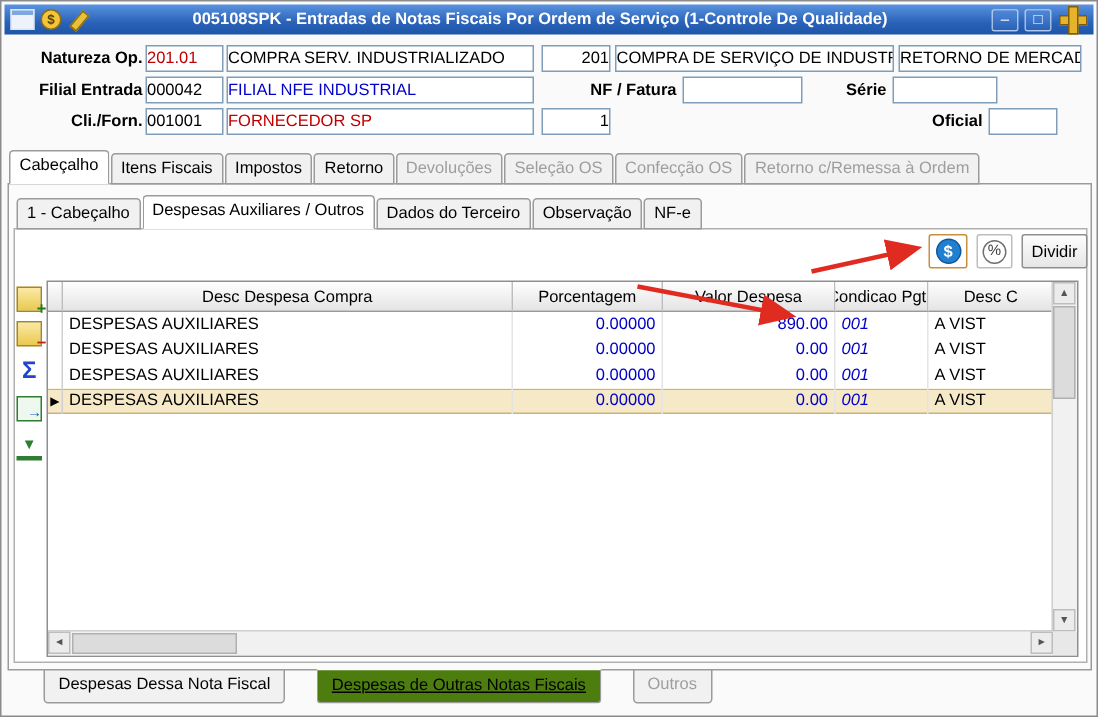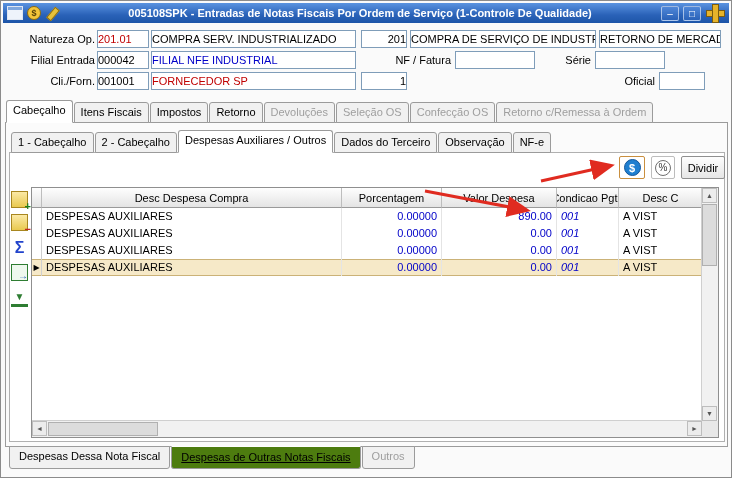--- a/index.html
+++ b/index.html
@@ -16,21 +16,21 @@
   .win-ico::before{content:"";position:absolute;left:0;top:0;right:0;height:3px;background:#7fa7dd;}
   .money-ico{width:14px;height:14px;border-radius:50%;background:#f3c53a;border:1px solid #8a6a12;color:#5a4408;
     font-size:9px;font-weight:bold;display:flex;align-items:center;justify-content:center;box-sizing:border-box;}
   .wrench-ico{width:14px;height:14px;position:relative;}
   .wrench-ico::before{content:"";position:absolute;left:5px;top:1px;width:4px;height:12px;background:#e6c23a;border:1px solid #8a6a12;transform:rotate(40deg);}
   .gold-plus{position:relative;width:20px;height:18px;}
   .gold-plus .h{position:absolute;left:1px;top:6px;width:17px;height:5px;background:#e6b32a;border:1px solid #7a5c10;}
   .gold-plus .v{position:absolute;left:7px;top:0;width:5px;height:17px;background:#e6b32a;border:1px solid #7a5c10;}
 
   
-  .lbl{position:absolute;height:18px;line-height:18px;font-size:11px;font-weight:normal;color:#000;text-align:right;white-space:nowrap;}
+  .lbl{position:absolute;height:18px;line-height:18px;font-size:11px;font-weight:bold;color:#000;text-align:right;white-space:nowrap;}
   .fld{position:absolute;height:18px;background:#fff;border:1px solid #7f9db9;font-size:11px;line-height:16px;
     padding:0 0;box-sizing:border-box;white-space:nowrap;overflow:hidden;color:#000;}
   .fld.red{color:#c00000}.fld.blue{color:#0000c8}.fld.right{text-align:right}
 
   
   .tabs-main{position:absolute;left:5px;top:100px;height:22px;display:flex;align-items:flex-end;gap:1px;z-index:5;}
   .tabs-sub{position:absolute;left:10px;top:129px;height:23px;display:flex;align-items:flex-end;gap:1px;z-index:6;}
   .tab{font-size:11px;line-height:13px;padding:3px 6px;background:#f1f1f1;border:1px solid #9b9b9b;border-bottom:1px solid #9b9b9b;
     border-radius:3px 3px 0 0;color:#000;white-space:nowrap;cursor:default;}
   .tab.active{background:#fff;border-bottom:1px solid #fff;padding-bottom:5px;margin-top:32px;}
@@ -78,21 +78,21 @@
   .hsb{position:absolute;left:0;right:16px;bottom:0;height:16px;background:#f1f1f1;border-top:1px solid #cfcfcf;}
   .sbtn{position:absolute;width:15px;height:15px;background:#ececec;border:1px solid #bdbdbd;box-sizing:border-box;
     font-size:7px;color:#555;display:flex;align-items:center;justify-content:center;cursor:default;}
   .vthumb{position:absolute;top:16px;left:0;width:15px;height:62px;background:#dcdcdc;border:1px solid #b0b0b0;box-sizing:border-box;}
   .hthumb{position:absolute;left:16px;top:1px;width:110px;height:14px;background:#dcdcdc;border:1px solid #b0b0b0;box-sizing:border-box;}
   .corner{position:absolute;right:0;bottom:0;width:16px;height:16px;background:#e8e8e8;}
 
   
   .tabs-bottom{position:absolute;left:8px;top:445px;display:flex;gap:1px;z-index:9;}
   .btab{font-size:11px;line-height:13px;padding:3px 9px 4px;background:#f1f1f1;border:1px solid #9b9b9b;border-top:1px solid #9b9b9b;
-    border-radius:0 0 3px 3px;color:#000;white-space:nowrap;cursor:default;}
+    border-radius:0 0 3px 3px;color:#000;white-space:nowrap;cursor:default;margin-left:20px;}
   .btab.active{background:#4d7c0f;border-top:1px solid #fff;padding-top:4px;text-decoration:underline;}
   .btab.disabled{color:#9e9e9e;}
 
   
   .arrows{position:absolute;left:0;top:0;z-index:20;pointer-events:none;}
 </style>
 </head>
 <body>
 
 <div class="window">
@@ -140,21 +140,20 @@
     <span class="tab disabled">Devoluções</span>
     <span class="tab disabled">Seleção OS</span>
     <span class="tab disabled">Confecção OS</span>
     <span class="tab disabled">Retorno c/Remessa à Ordem</span>
   </div>
 
   <div class="panel"></div>
 
   <div class="tabs-sub">
     <span class="tab">1 - Cabeçalho</span>
-    <span class="tab">2 - Cabeçalho</span>
     <span class="tab active">Despesas Auxiliares / Outros</span>
     <span class="tab">Dados do Terceiro</span>
     <span class="tab">Observação</span>
     <span class="tab">NF-e</span>
   </div>
 
   <div class="inner"></div>
 
   <div class="btn-dollar">
     <span class="dollar-circle">$</span>

